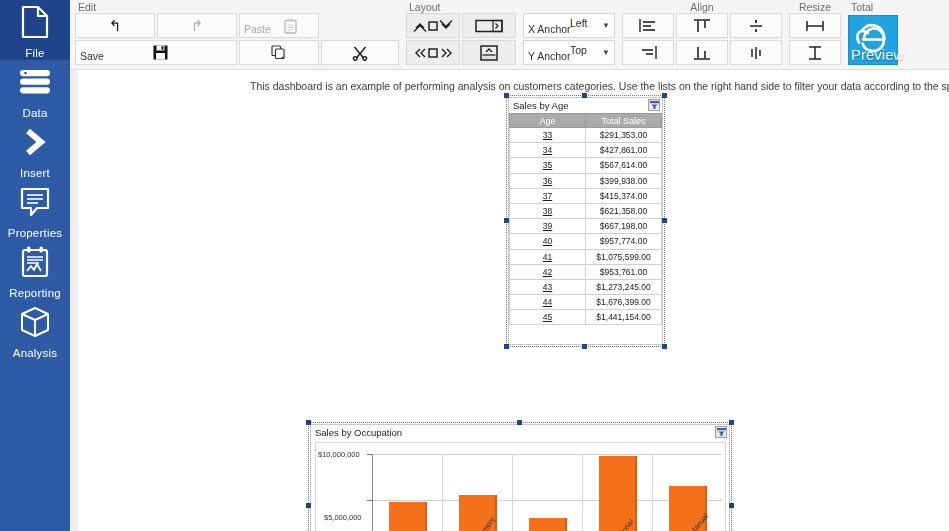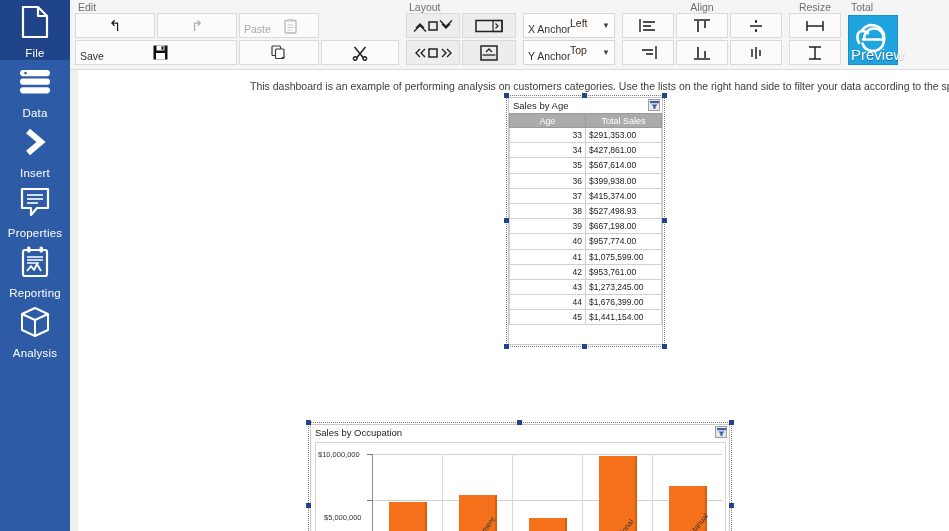--- a/index.html
+++ b/index.html
@@ -164,22 +164,22 @@
     font-size: 9px; font-weight: normal;
     height: 14px; border: 1px solid #9A9A9A;
     text-align: center;
   }
   table.grid td {
     font-size: 8.5px; color: #1a1a1a;
     height: 15.2px; border: 1px solid #D0D0D0;
     padding: 0 3px;
     background: #ffffff;
   }
-  table.grid td.age { text-align: right; }
-  table.grid td.val { text-align: left; }
+  table.grid td.age { text-align: center; text-decoration: underline; }
+  table.grid td.val { text-align: center; }
 
   
   #chart-widget {
     position: absolute; left: 232px; top: 354px;
     width: 420px; height: 165px;
     background: #ffffff;
     border: 1px solid #C9C9C9;
   }
   #chart-plot {
     position: absolute; left: 4px; top: 17px;
@@ -551,21 +551,21 @@
               <tr>
                   <td class="age">36</td>
                   <td class="val">$399,938.00</td>
                 </tr>
               <tr>
                   <td class="age">37</td>
                   <td class="val">$415,374.00</td>
                 </tr>
               <tr>
                   <td class="age">38</td>
-                  <td class="val">$527,498.93</td>
+                  <td class="val">$621,358.00</td>
                 </tr>
               <tr>
                   <td class="age">39</td>
                   <td class="val">$667,198.00</td>
                 </tr>
               <tr>
                   <td class="age">40</td>
                   <td class="val">$957,774.00</td>
                 </tr>
               <tr>

